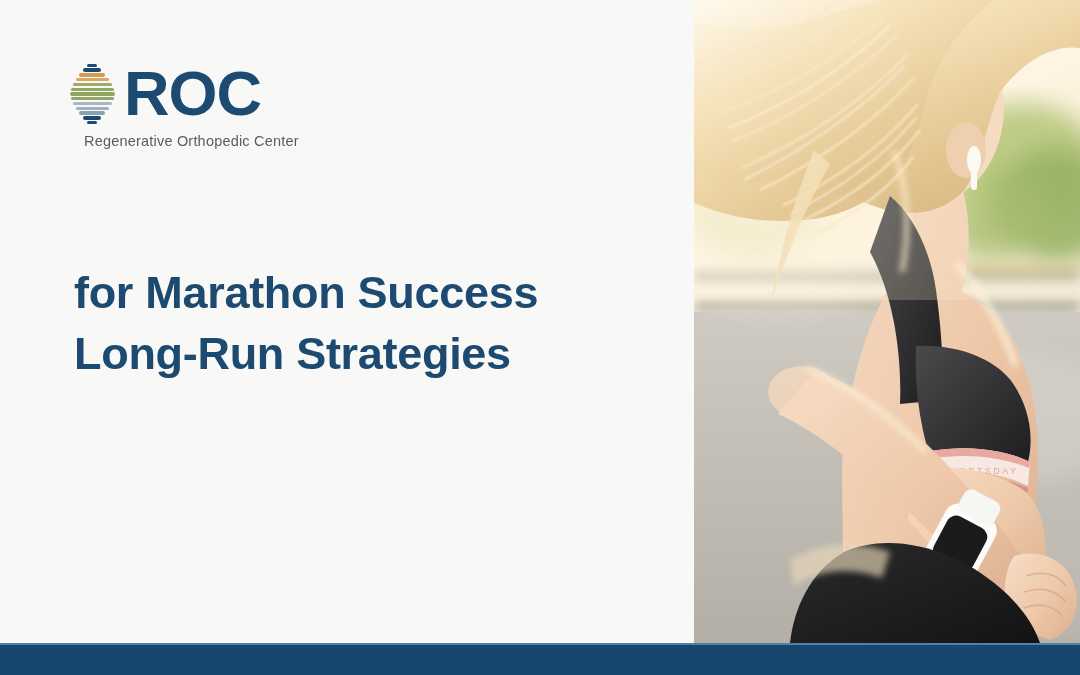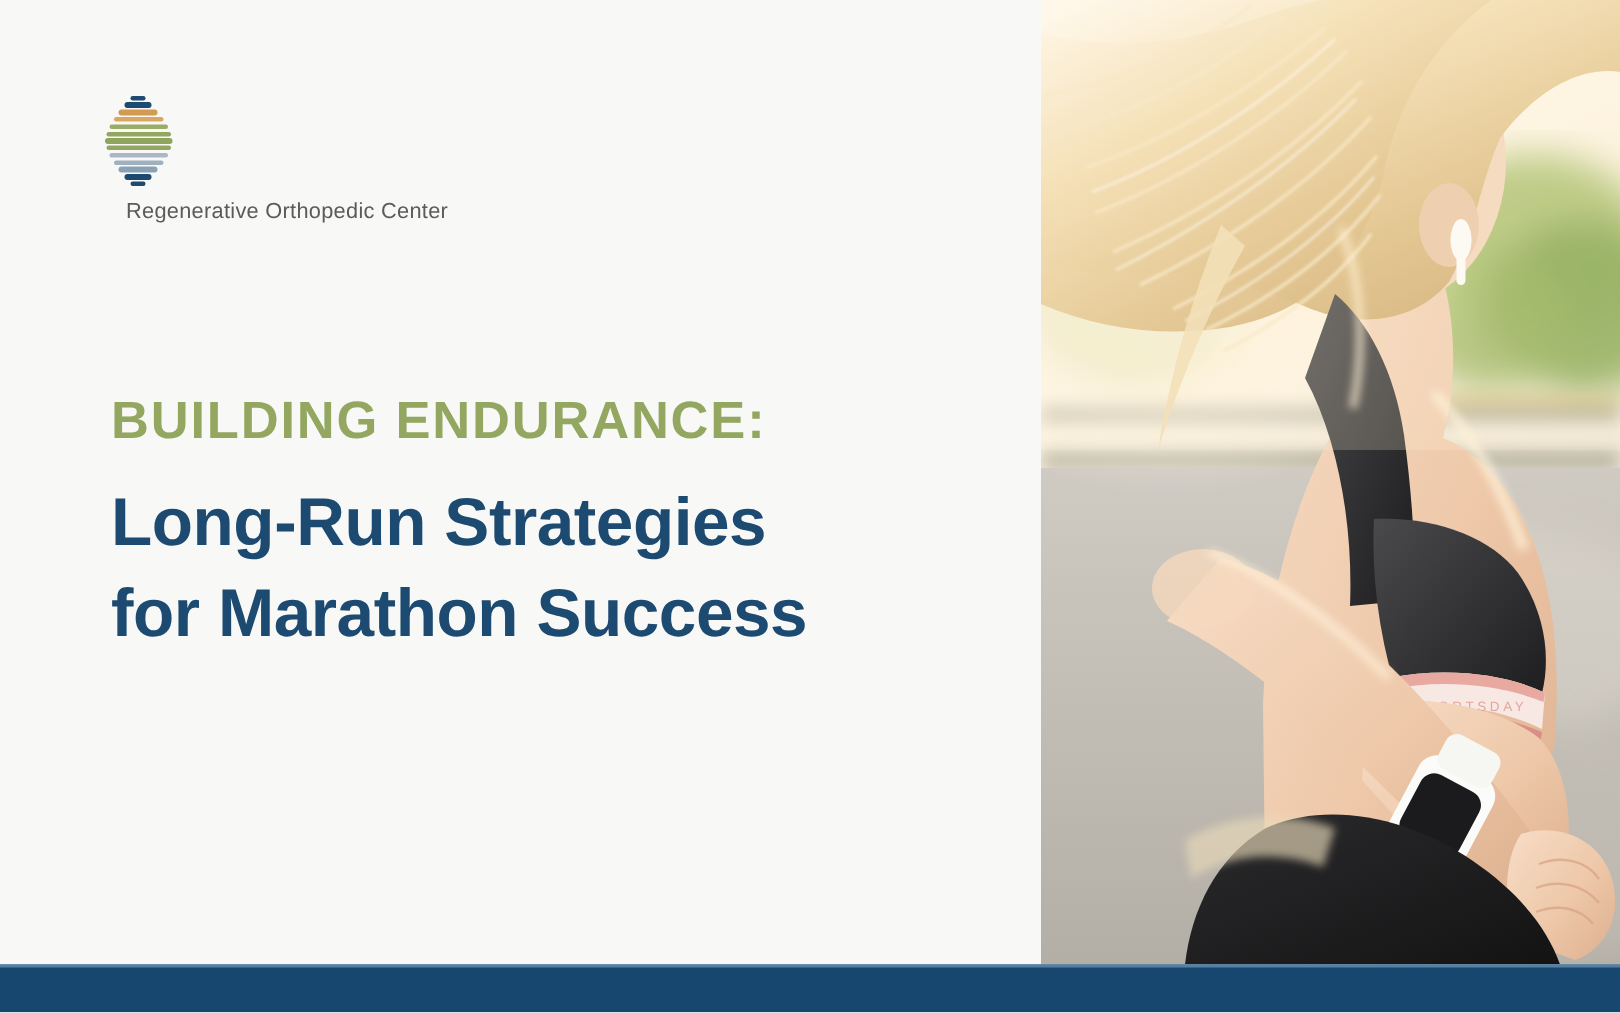--- a/index.html
+++ b/index.html
@@ -107,28 +107,28 @@
             <div class="stripe" style="width: 39px; background: rgb(154, 173, 103);"></div>
             <div class="stripe" style="width: 43px; background: rgb(147, 167, 97);"></div>
             <div class="stripe" style="width: 45px; background: rgb(143, 164, 94);"></div>
             <div class="stripe" style="width: 43px; background: rgb(147, 167, 97);"></div>
             <div class="stripe" style="width: 39px; background: rgb(169, 184, 196);"></div>
             <div class="stripe" style="width: 33px; background: rgb(159, 176, 191);"></div>
             <div class="stripe" style="width: 26px; background: rgb(139, 162, 180);"></div>
             <div class="stripe" style="width: 18px; background: rgb(28, 74, 112);"></div>
             <div class="stripe" style="width: 10px; background: rgb(28, 74, 112);"></div>
           </div>
+        <div class="logo-word">ROC</div>
       </div>
       <div class="logo-tagline">Regenerative Orthopedic Center</div>
     </div>
 
     <div class="headline-block">
-      <div class="eyebrow">BUILDING ENDURANCE:</div>
+      <div class="title-line">for Marathon Success</div>
       <div class="title-line">Long-Run Strategies</div>
-      <div class="title-line">for Marathon Success</div>
     </div>
 
   </div>
 
   <div class="photo">
     <svg viewBox="0 0 386 643" preserveAspectRatio="xMidYMid slice" aria-hidden="true">
       <defs>
         <linearGradient id="sky" x1="0" y1="0" x2="0.3" y2="1">
           <stop offset="0%" stop-color="#fffdf6"></stop>
           <stop offset="45%" stop-color="#fdf3e0"></stop>

